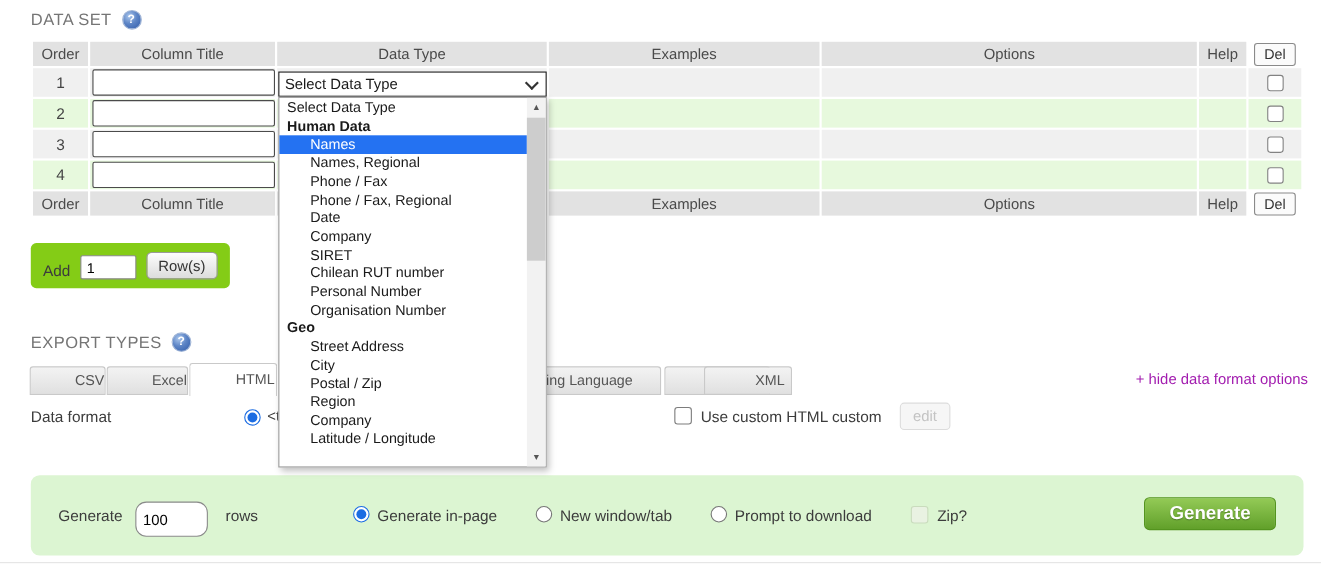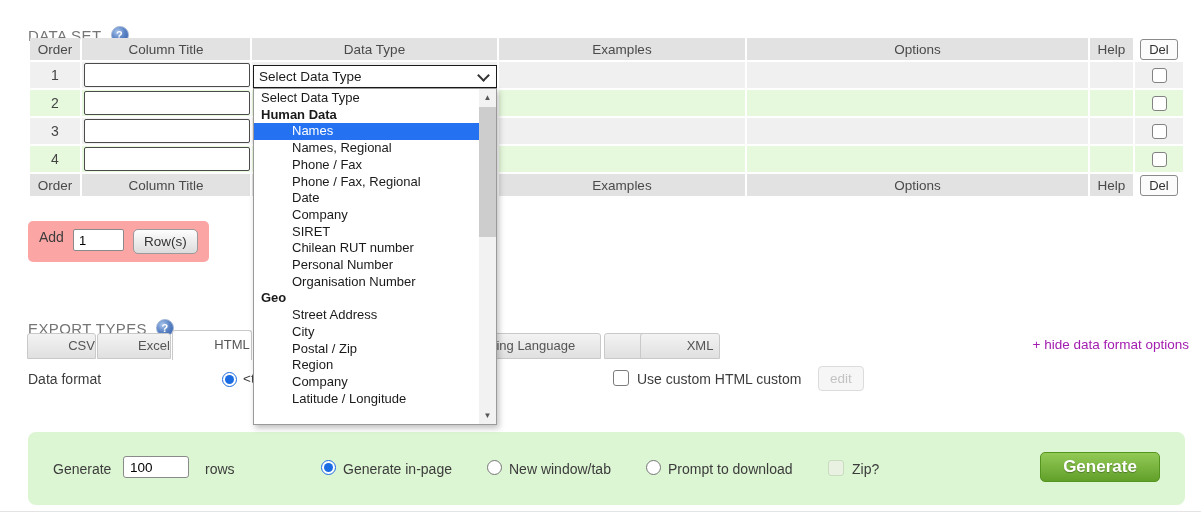--- a/index.html
+++ b/index.html
@@ -3,21 +3,21 @@
 <meta charset="utf-8">
 <style>
   html,body{margin:0;padding:0;}
   body{
     width:1201px;height:514px;position:relative;overflow:hidden;
     background:#fff;color:#3c3c3c;
     font-family:"Liberation Sans", sans-serif;font-size:14px;
   }
   
   .section-title{position:absolute;display:flex;align-items:center;gap:9px;
-    font-size:15px;color:#757575;letter-spacing:.4px;margin-top:17px;}
+    font-size:15px;color:#757575;letter-spacing:.4px;}
   .help-icon{width:16px;height:16px;border-radius:50%;flex:0 0 auto;
     background:radial-gradient(circle at 35% 30%, #aac6ec 0%, #5d85c6 45%, #2f5aa8 100%);
     border:1px solid #9fb4d6;color:#fff;font-weight:bold;font-size:11px;
     text-align:center;line-height:16px;}
   #dataset-title{left:28px;top:9px;}
   #export-title{left:28px;top:302px;}
 
   
   table.ds{position:absolute;left:28px;top:36px;width:1157px;
     border-collapse:separate;border-spacing:2px;table-layout:fixed;}
@@ -29,22 +29,22 @@
   td.c-order{text-align:center;color:#444;}
   .title-input{width:160px;height:20px;border:1px solid #4b4b4b;border-radius:2px;
     margin-left:2px;background:#fff;font-family:"Liberation Sans",sans-serif;}
   .del-btn{background:#fbfbfb;border:1px solid #8a8a8a;border-radius:3px;
     font-size:13px;color:#333;padding:2px 8px;font-family:"Liberation Sans",sans-serif;cursor:pointer;}
   td.c-del{text-align:center;}
   .row-checkbox{display:inline-block;width:13px;height:13px;background:#fff;
     border:1px solid #828282;border-radius:3px;vertical-align:middle;}
 
   
-  .add-box{position:absolute;left:28px;top:221px;background:#fca5a5;border-radius:5px;
-    padding:8px 11px;display:flex;align-items:flex-start;gap:9px;font-size:14px;color:#3c3c3c;}
+  .add-box{position:absolute;left:28px;top:221px;background:#84cc16;border-radius:5px;
+    padding:8px 11px;display:flex;align-items:flex-end;gap:9px;font-size:14px;color:#3c3c3c;}
   .add-input{width:42px;height:18px;border:1px solid #8a8a8a;border-radius:2px;
     padding-left:5px;font-size:13px;font-family:"Liberation Sans",sans-serif;}
   .rows-btn{background:linear-gradient(#fdfdfd,#dcdcdc);border:1px solid #9a9a9a;
     border-radius:5px;padding:4px 10px;font-size:13.5px;color:#333;
     font-family:"Liberation Sans",sans-serif;cursor:pointer;}
 
   
   .tab{position:absolute;top:333px;height:26px;box-sizing:border-box;
     background:linear-gradient(#f3f3f3,#e0e0e0);border:1px solid #c9c9c9;
     border-radius:3px 3px 0 0;color:#555;font-size:13px;text-align:center;
@@ -69,42 +69,42 @@
   .checkbox{width:14px;height:14px;border:1px solid #7c7c7c;border-radius:3px;
     background:#fff;position:absolute;}
   .checkbox.disabled{background:#e9f2e2;border-color:#c9dcbd;}
   .edit-btn{background:#f6f6f6;border:1px solid #dcdcdc;border-radius:4px;color:#c3c3c3;
     padding:4px 11px;font-size:13.5px;font-family:"Liberation Sans",sans-serif;}
 
   
   .gen-bar{position:absolute;left:28px;top:432px;width:1157px;height:73px;
     background:#dcf5d2;border-radius:8px;}
   .gen-bar .lbl{position:absolute;font-size:14px;color:#3c3c3c;white-space:nowrap;}
-  .gb-input{position:absolute;left:95px;top:24px;width:66px;height:22px;
-    border:1px solid #8a8a8a;border-radius:3px;padding-left:6px;font-size:13.5px;
+  .gb-input{position:absolute;left:95px;top:24px;width:66px;height:32px;
+    border:1px solid #8a8a8a;border-radius:10px;padding-left:6px;font-size:13.5px;
     box-sizing:border-box;font-family:"Liberation Sans",sans-serif;}
   .zip-lbl{color:#b5cfa8;}
   .generate-btn{position:absolute;left:1012px;top:20px;width:120px;height:30px;
     background:linear-gradient(#93ca56,#61a02a);border:1px solid #54941f;border-radius:5px;
     color:#fff;font-weight:bold;font-size:17px;text-shadow:0 1px 1px rgba(0,0,0,.3);
     font-family:"Liberation Sans",sans-serif;cursor:pointer;}
 
   
   .dd-select{position:absolute;left:253px;top:65px;width:244px;height:23px;
     box-sizing:border-box;background:#fff;border:1px solid #1a1a1a;z-index:10;
     font-size:13.5px;color:#1a1a1a;display:flex;align-items:center;padding-left:5px;cursor:pointer;}
   .dd-chevron{position:absolute;right:8px;top:5px;width:7px;height:7px;
     border-right:2px solid #333;border-bottom:2px solid #333;transform:rotate(45deg);}
   .dd-list{position:absolute;left:253px;top:88px;width:244px;height:337px;
     box-sizing:border-box;background:#fff;border:1px solid #9a9a9a;z-index:10;
     box-shadow:2px 3px 6px rgba(0,0,0,.25);}
   .dd-items{position:absolute;left:0;top:1px;right:17px;}
   .opt{font-size:13px;line-height:16.7px;padding-left:7px;white-space:nowrap;
     overflow:hidden;color:#1a1a1a;cursor:default;}
-  .opt.indent{padding-left:38px;}
+  .opt.indent{padding-left:28px;}
   .opt.group{font-weight:bold;}
   .opt.hl{background:#2472f2;color:#fff;}
   .dd-scroll{position:absolute;top:0;right:0;width:17px;height:100%;background:#f2f2f2;}
   .dd-arrow{position:absolute;left:0;width:17px;height:15px;text-align:center;
     font-size:8px;color:#555;line-height:15px;cursor:pointer;}
   .dd-arrow.up{top:1px;}
   .dd-arrow.down{bottom:1px;}
   .dd-thumb{position:absolute;left:0;top:18px;width:17px;height:130px;background:#cdcdcd;cursor:pointer;}
 
   .bottom-line{position:absolute;left:0;top:511px;width:1201px;height:1px;background:#e4e4e4;}

